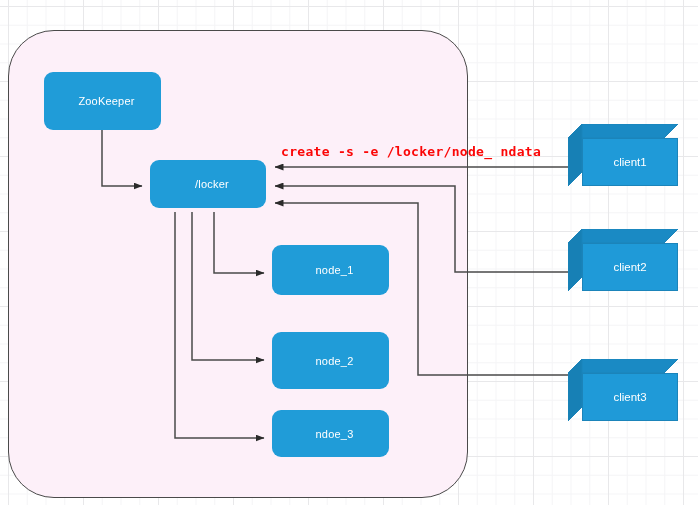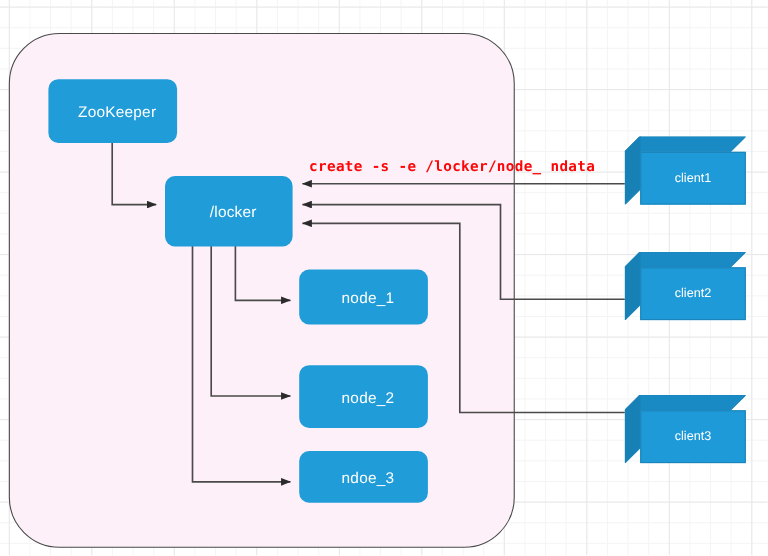--- a/index.html
+++ b/index.html
@@ -38,30 +38,30 @@
     border: 1.6px solid #4a4a4a;
     border-radius: 46px;
     background: #fdf0f9;
     box-sizing: border-box;
   }
   .node-box {
     position: absolute;
     background: #209cd8;
     border-radius: 9px;
     color: #ffffff;
-    font-size: 14px;
+    font-size: 11px;
     display: flex;
     align-items: center;
     justify-content: center;
     box-sizing: border-box;
     letter-spacing: 0.2px;
   }
   .node-box span { display: block; transform: translateX(4px); }
   #box-zookeeper { left: 44px;  top: 72px;  width: 117px; height: 58px; }
-  #box-locker    { left: 150px; top: 160px; width: 116px; height: 64px; }
+  #box-locker    { left: 150px; top: 160px; width: 116px; height: 48px; }
   #box-node1     { left: 272px; top: 245px; width: 117px; height: 50px; }
   #box-node2     { left: 272px; top: 332px; width: 117px; height: 57px; }
   #box-node3     { left: 272px; top: 410px; width: 117px; height: 47px; }
 
   .cube {
     position: absolute;
     width: 110px;
     height: 62px;
   }
   .cube .face-front {

